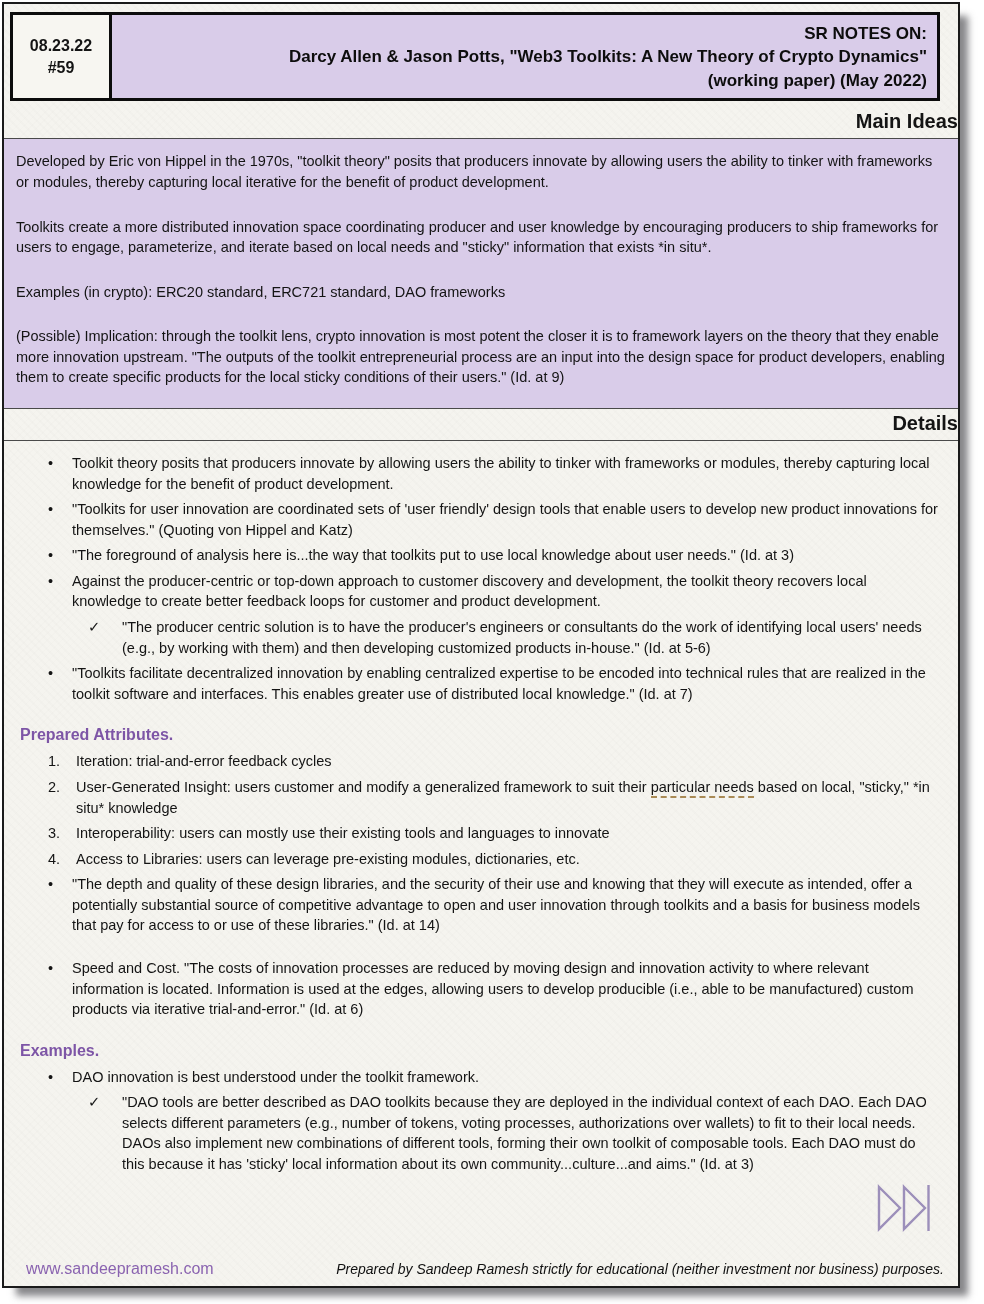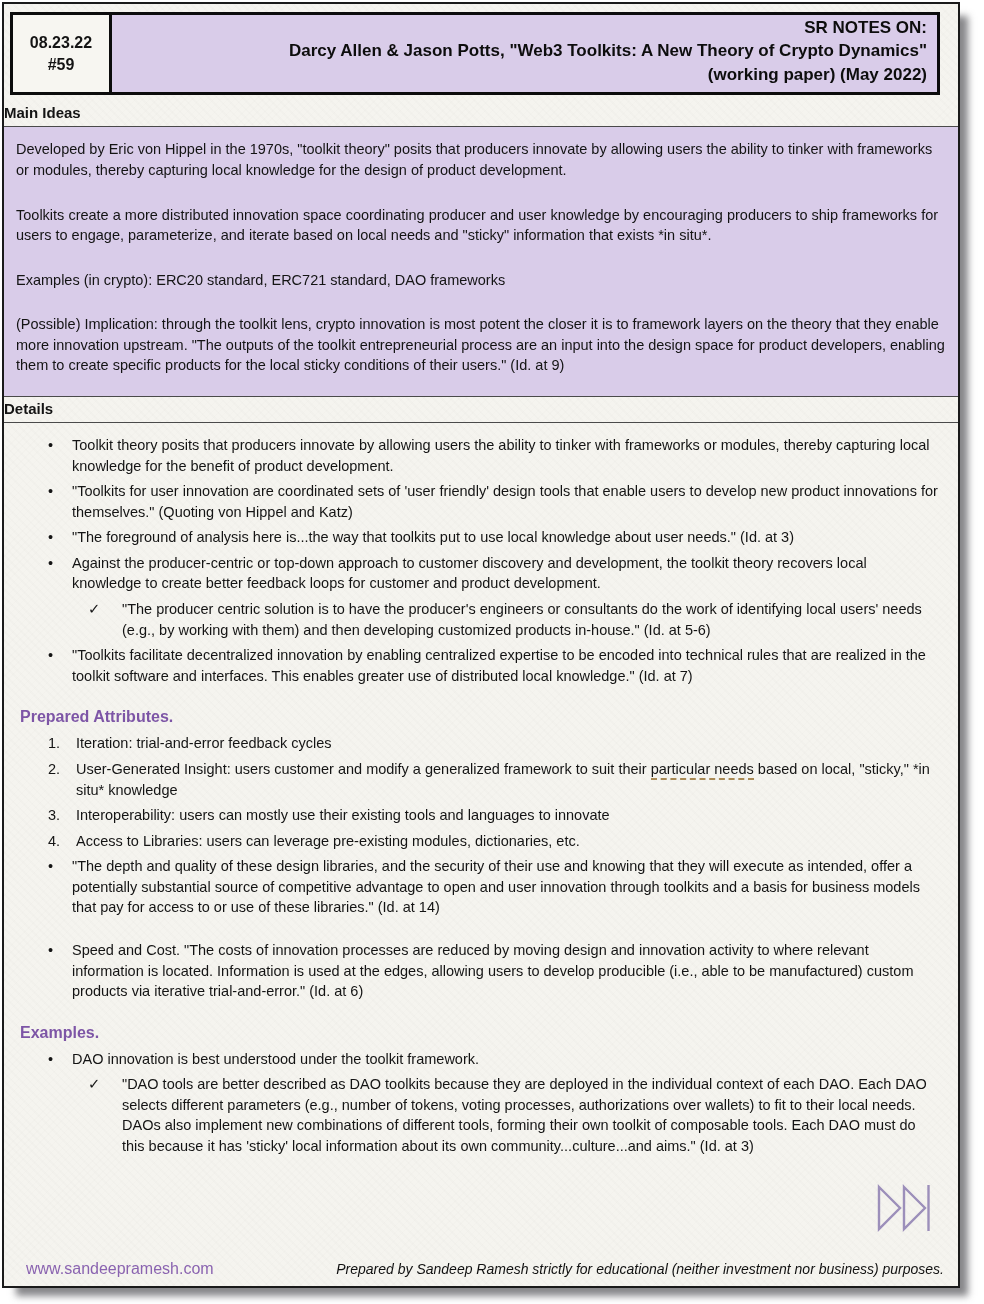--- a/index.html
+++ b/index.html
@@ -16,25 +16,25 @@
     box-shadow: 11px 11px 7px -3px rgba(55,55,60,0.6);
     overflow:hidden;
   }
   
   .header { display:flex; margin:8px 18px 0 6px; border:3px solid #0c0c0c; background:#d9cce9; }
   .date-box {
     width:96px; flex:none; background:#f7f6f1; border-right:3px solid #0c0c0c;
     display:flex; flex-direction:column; justify-content:center; align-items:center;
     font-weight:bold; font-size:16px; line-height:1.35;
   }
-  .title-box { flex:1; padding:1px 10px 6px 10px; text-align:right; font-weight:bold; font-size:17px; line-height:1.38; color:#0d0d0d; }
+  .title-box { flex:1; padding:7px 10px 6px 10px; text-align:right; font-weight:bold; font-size:17px; line-height:1.38; color:#0d0d0d; }
   
   .bar {
-    margin-top:6px; padding:3px 0 5px 0; text-align:left;
-    font-weight:bold; font-size:15px; border-bottom:1px solid #4a4a4a;
+    margin-top:6px; padding:3px 0 5px 0; text-align:right;
+    font-weight:bold; font-size:20px; border-bottom:1px solid #4a4a4a;
   }
   
   .main-ideas {
     background:#d9cce9; border-bottom:1px solid #4a4a4a;
     padding:12px 12px 6px 12px; font-size:14.5px; line-height:1.42;
   }
   .mi-para { margin:0 0 24px 0; }
   .mi-para:last-child { margin-bottom:14px; }
   
   .bar2 { margin-top:0; }
@@ -72,21 +72,21 @@
     <div class="title-box">
       <div>SR NOTES ON:</div>
       <div>Darcy Allen &amp; Jason Potts, "Web3 Toolkits: A New Theory of Crypto Dynamics"</div>
       <div>(working paper) (May 2022)</div>
     </div>
   </header>
 
   <div class="bar">Main Ideas</div>
 
   <section class="main-ideas" id="main-ideas">
-      <p class="mi-para">Developed by Eric von Hippel in the 1970s, "toolkit theory" posits that producers innovate by allowing users the ability to tinker with frameworks or modules, thereby capturing local knowledge for the design of product development.</p>
+      <p class="mi-para">Developed by Eric von Hippel in the 1970s, "toolkit theory" posits that producers innovate by allowing users the ability to tinker with frameworks or modules, thereby capturing local iterative for the benefit of product development.</p>
       <p class="mi-para">Toolkits create a more distributed innovation space coordinating producer and user knowledge by encouraging producers to ship frameworks for users to engage, parameterize, and iterate based on local needs and "sticky" information that exists *in situ*.</p>
       <p class="mi-para">Examples (in crypto): ERC20 standard, ERC721 standard, DAO frameworks</p>
       <p class="mi-para">(Possible) Implication: through the toolkit lens, crypto innovation is most potent the closer it is to framework layers on the theory that they enable more innovation upstream.  "The outputs of the toolkit entrepreneurial process are an input into the design space for product developers, enabling them to create specific products for the local sticky conditions of their users." (Id. at 9)</p>
     </section>
 
   <div class="bar bar2">Details</div>
 
   <section class="details" id="details">
       <div class="sec">
         <div class="item">

